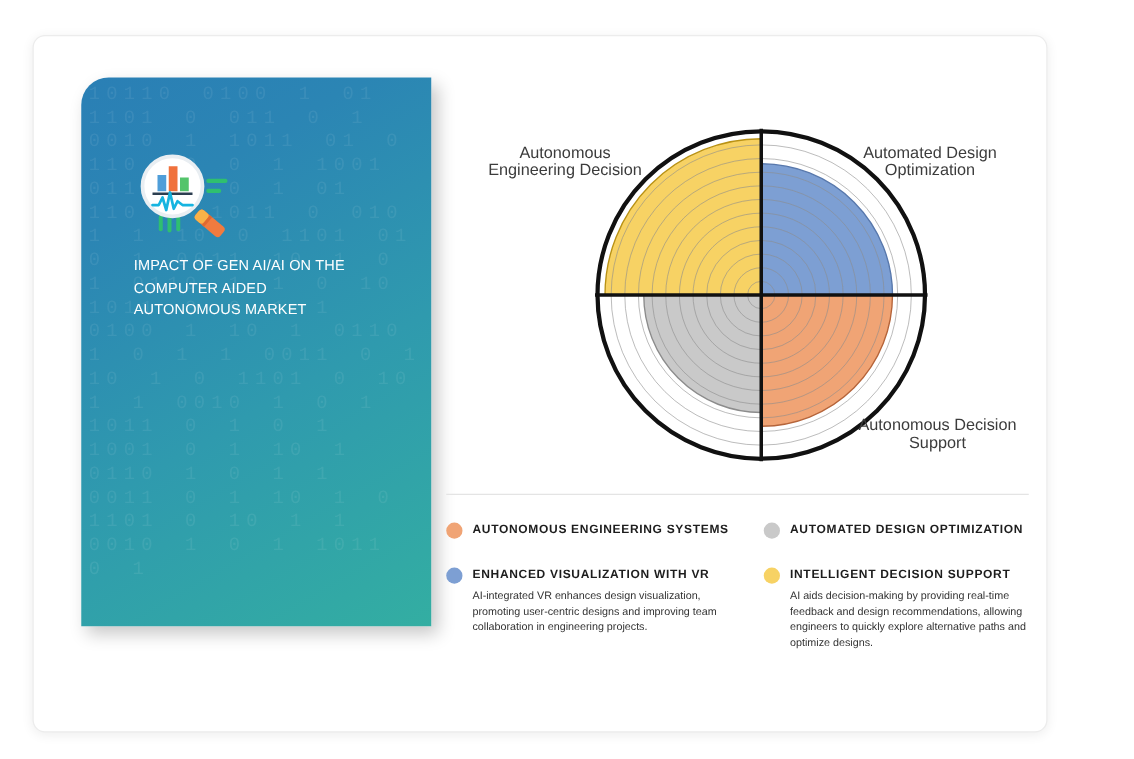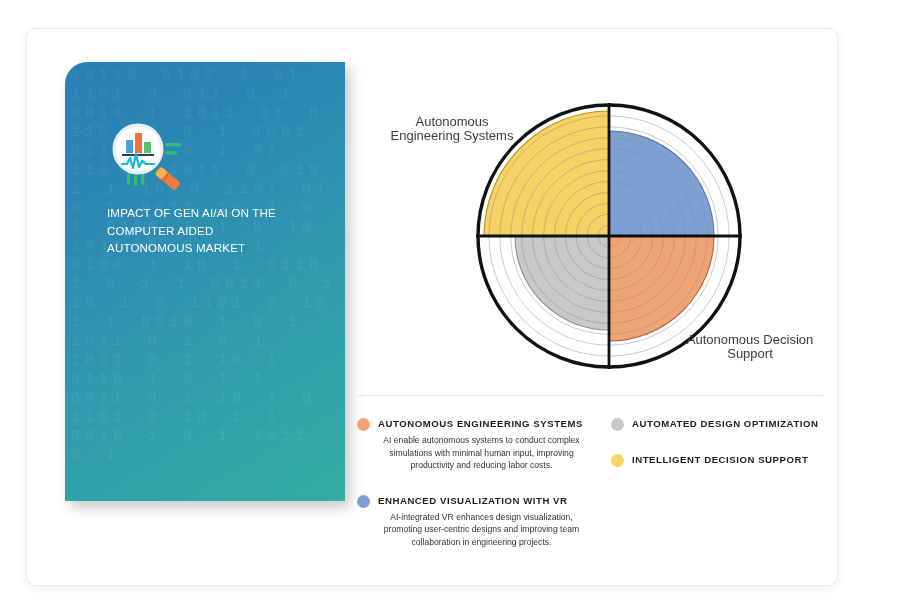--- a/index.html
+++ b/index.html
@@ -92,21 +92,20 @@
     background:#e4e4e4;
   }
 
   
   #legend{
     position:absolute;
     left:330px;top:388px;
     width:482px;
     display:flex;
     gap:26px;
-    text-align:center;
   }
   .legend-col{width:228px;}
   .legend-item{margin-bottom:22px;}
   .legend-head{
     display:flex;
     align-items:flex-start;
     gap:8px;
   }
   .legend-dot{
     width:13px;height:13px;border-radius:50%;
@@ -194,39 +193,42 @@
         <circle cx="252" cy="167" r="109.17" fill="none" stroke="#8c8c8c" stroke-width="0.55" opacity="0.85"></circle>
         <circle cx="252" cy="167" r="120.08" fill="none" stroke="#8c8c8c" stroke-width="0.55" opacity="0.85"></circle>
         <circle cx="252" cy="167" r="131.00" fill="none" stroke="#8c8c8c" stroke-width="0.55" opacity="0.85"></circle>
         <circle cx="252" cy="167" r="131" fill="none" stroke="#111111" stroke-width="3.4"></circle>
         <line x1="252" y1="34" x2="252" y2="300" stroke="#111111" stroke-width="2.8"></line>
         <line x1="119" y1="167" x2="385" y2="167" stroke="#111111" stroke-width="2.8"></line>
       </svg>
 
     <div class="axis-label" id="label-aes">
         <div>Autonomous</div>
-        <div>Engineering Systems</div>
+        <div>Engineering Decision</div>
+      </div>
+    <div class="axis-label" id="label-ado">
+        <div>Automated Design</div>
+        <div>Optimization</div>
       </div>
     <div class="axis-label" id="label-ids">
         <div>Autonomous Decision</div>
         <div>Support</div>
       </div>
   </div>
 
   <div id="divider"></div>
 
   <div id="legend">
     <div class="legend-col left">
 
       <div class="legend-item">
         <div class="legend-head">
           <span class="legend-dot" style="background:#f0a475"></span>
           <span class="legend-title">AUTONOMOUS  ENGINEERING SYSTEMS</span>
         </div>
-        <div class="legend-desc">AI enable autonomous systems to conduct complex simulations with minimal human input, improving productivity and reducing labor costs.</div>
       </div>
 
       <div class="legend-item">
         <div class="legend-head">
           <span class="legend-dot" style="background:#7d9fd3"></span>
           <span class="legend-title">ENHANCED  VISUALIZATION  WITH VR</span>
         </div>
         <div class="legend-desc">AI-integrated VR enhances design visualization, promoting user-centric designs and improving team collaboration in engineering projects.</div>
       </div>
 
@@ -239,18 +241,19 @@
           <span class="legend-dot" style="background:#c9c9c9"></span>
           <span class="legend-title">AUTOMATED  DESIGN OPTIMIZATION</span>
         </div>
       </div>
 
       <div class="legend-item">
         <div class="legend-head">
           <span class="legend-dot" style="background:#f7d264"></span>
           <span class="legend-title">INTELLIGENT  DECISION SUPPORT</span>
         </div>
+        <div class="legend-desc">AI aids decision-making by providing real-time feedback and design recommendations, allowing engineers to quickly explore alternative paths and optimize designs.</div>
       </div>
 
     </div>
   </div>
 
 </div>
 
 </body></html>

